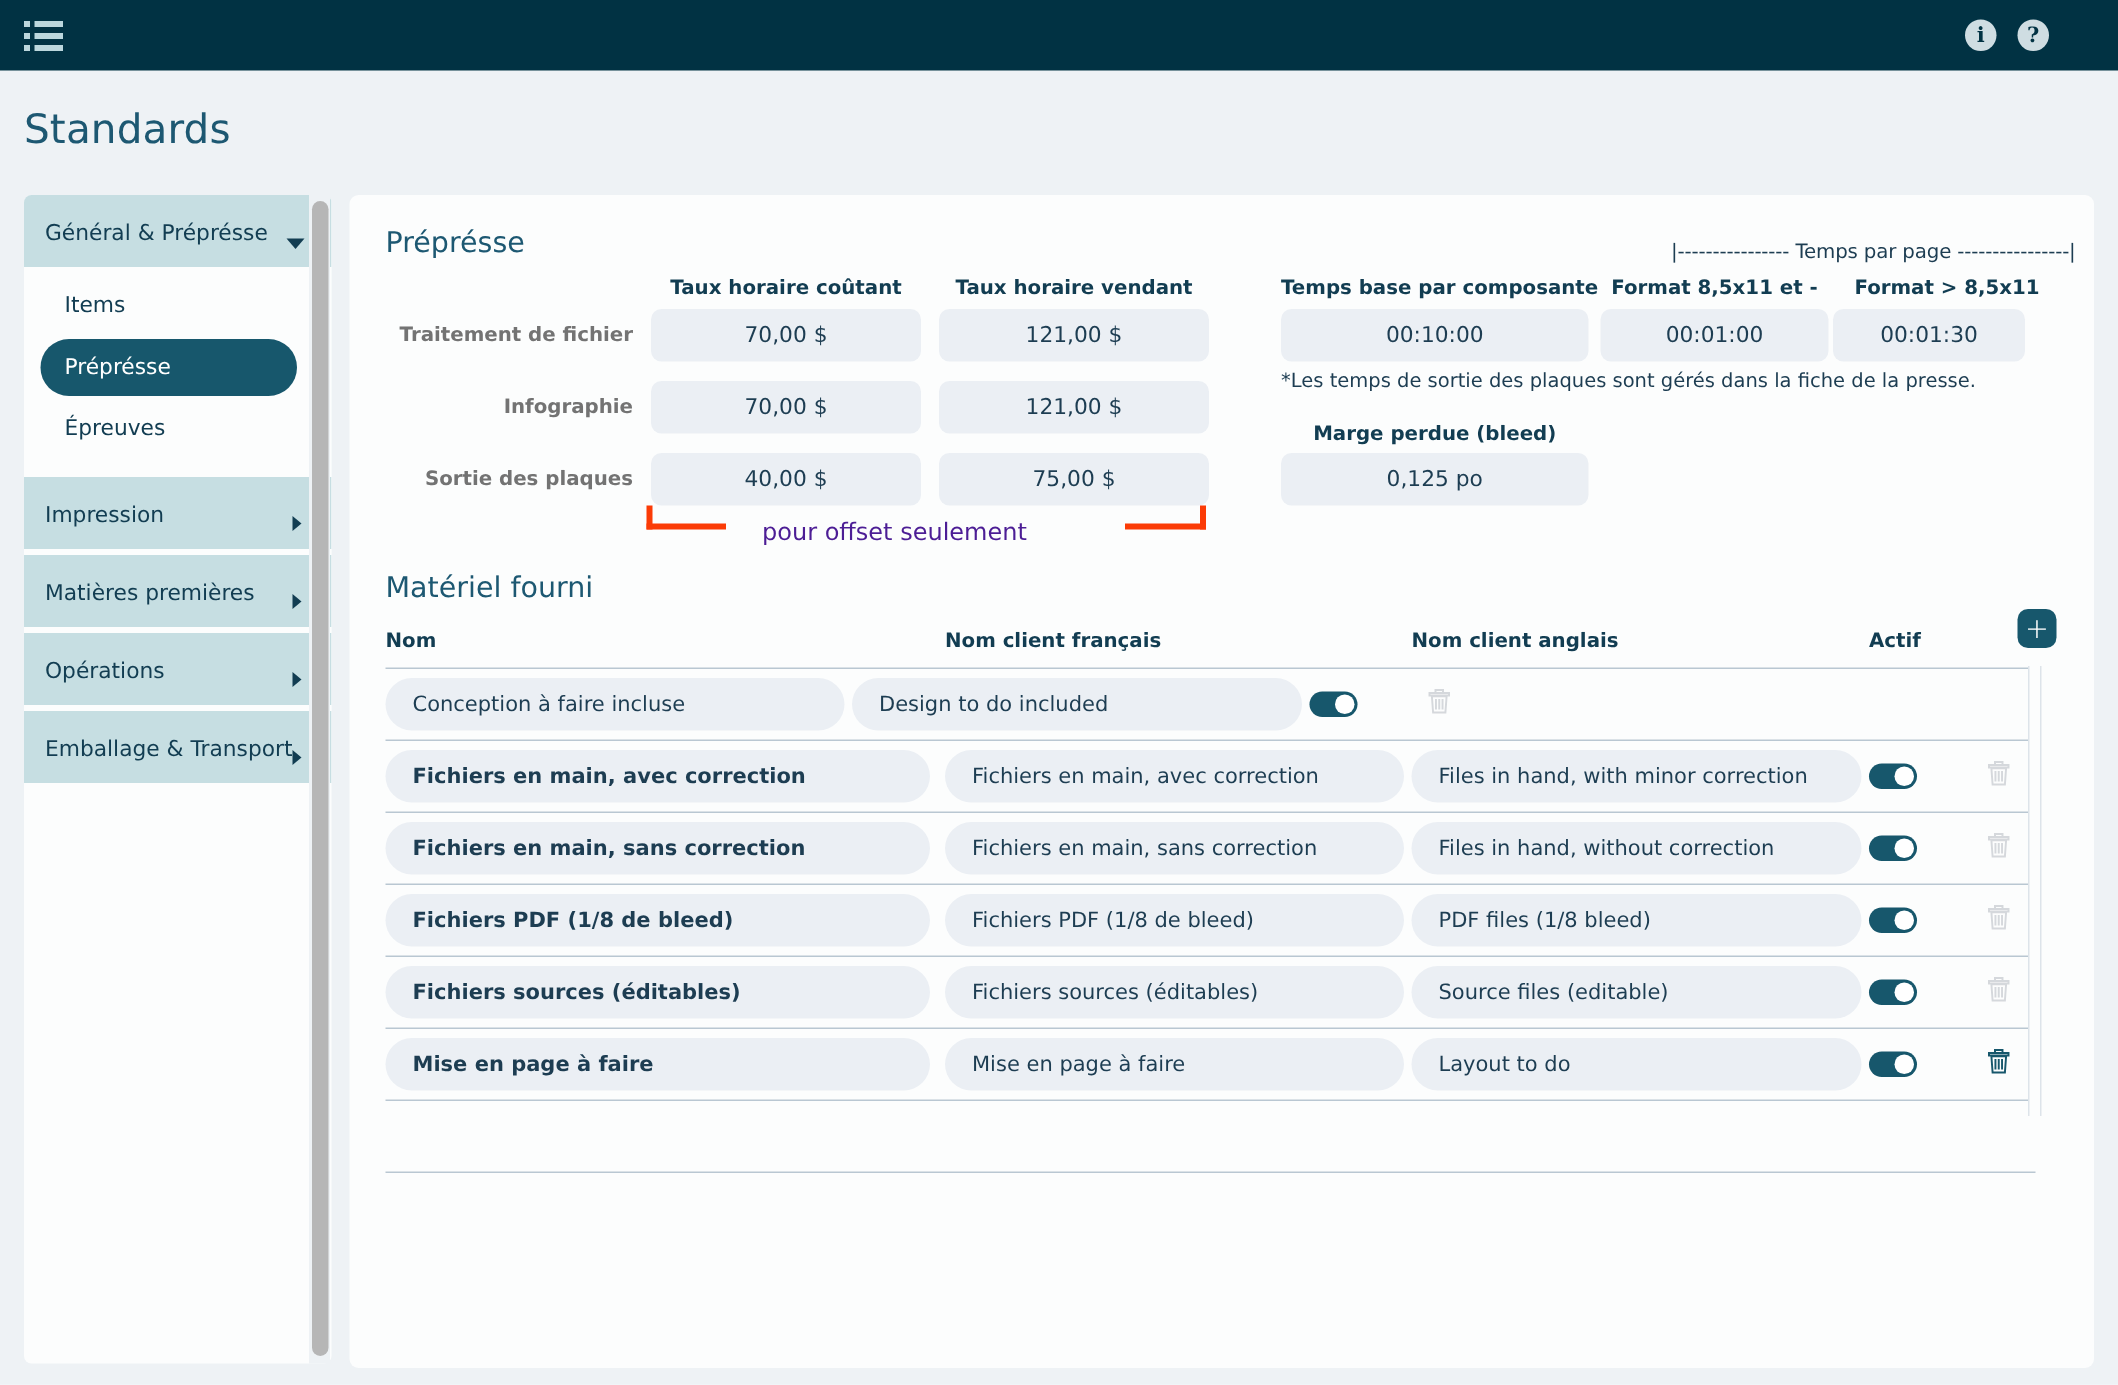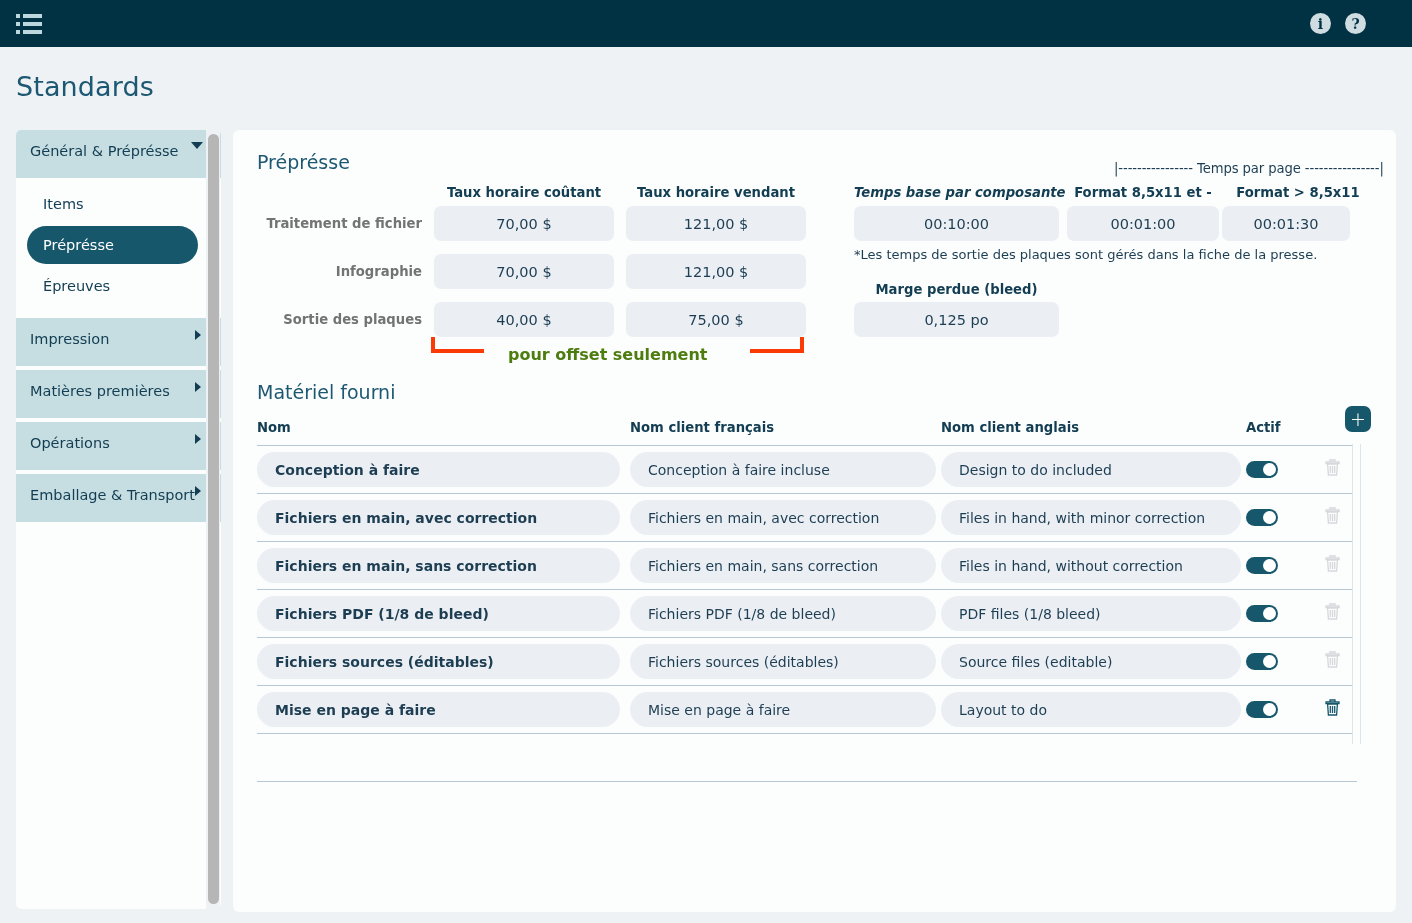--- a/index.html
+++ b/index.html
@@ -39,21 +39,21 @@
   .sidebar {
     position: absolute; left: 16px; top: 130px;
     width: 205px; height: 779px;
     background: #fcfdfd;
     border-radius: 5px;
     overflow: hidden;
   }
   .side-group {
     background: #c6dee2; color: #123d52;
     padding: 12px 14px; font-size: 14.5px;
-    display: flex; align-items: flex-start; cursor: pointer;
+    display: flex; align-items: flex-end; cursor: pointer;
     min-height: 48px;
   }
   .side-group .lbl { flex: 1; line-height: 1.28; }
   .side-group.open { }
   .caret-down {
     width: 0; height: 0;
     border-left: 6px solid transparent; border-right: 6px solid transparent;
     border-top: 7px solid #123d52; margin-right: 4px;
   }
   .caret-right {
@@ -108,21 +108,21 @@
     position: absolute; font-size: 13px; color: #1d3d52; white-space: nowrap;
   }
   .tpp-bar {
     position: absolute; font-size: 13.2px; color: #1d3d52; white-space: nowrap;
     letter-spacing: -0.1px;
   }
 
   
   .anno-line { position: absolute; background: #fb3b06; }
   .anno-text {
-    position: absolute; color: #4d7c0f; font-weight: bold; font-size: 16px;
+    position: absolute; color: #4c1d95; font-weight: normal; font-size: 16px;
     white-space: nowrap;
   }
 
   
   .tbl { position: absolute; left: 257px; top: 420px; width: 1100px; }
   .tbl-head {
     display: flex; height: 25px; align-items: flex-start;
     font-size: 13.2px; font-weight: bold; color: #123d52;
   }
   .c-nom    { width: 373px; }
@@ -250,21 +250,21 @@
 <div class="field" style="left:434px; top:302px; width:180px;">40,00 $</div>
 <div class="field" style="left:626px; top:302px; width:180px;">75,00 $</div>
 
 <div class="anno-line" style="left:431px; top:337px; width:4px; height:16px;"></div>
 <div class="anno-line" style="left:431px; top:349px; width:53px; height:4px;"></div>
 <div class="anno-line" style="left:800px; top:337px; width:4px; height:16px;"></div>
 <div class="anno-line" style="left:750px; top:349px; width:54px; height:4px;"></div>
 <div class="anno-text" style="left:508px; top:345px;">pour offset seulement</div>
 
 <div class="tpp-bar" style="left:1078px; top:161px;margin-left:36px;">|---------------- Temps par page ----------------|</div>
-<div class="col-head" style="left:854px; top:185px; width:205px;font-style:italic;">Temps base par composante</div>
+<div class="col-head" style="left:854px; top:185px; width:205px;">Temps base par composante</div>
 <div class="col-head" style="left:1067px; top:185px; width:152px;">Format 8,5x11 et -</div>
 <div class="col-head" style="left:1222px; top:185px; width:152px;">Format &gt; 8,5x11</div>
 
 <div class="field" style="left:854px; top:206px; width:205px;">00:10:00</div>
 <div class="field" style="left:1067px; top:206px; width:152px;">00:01:00</div>
 <div class="field" style="left:1222px; top:206px; width:128px;">00:01:30</div>
 
 <div class="note" style="left:854px; top:247px;">*Les temps de sortie des plaques sont gérés dans la fiche de la presse.</div>
 
 <div class="col-head" style="left:854px; top:282px; width:205px;">Marge perdue (bleed)</div>
@@ -276,23 +276,20 @@
 <div class="tbl">
   <div class="tbl-head">
     <div class="c-nom">Nom</div>
     <div class="c-fr">Nom client français</div>
     <div class="c-en">Nom client anglais</div>
     <div class="c-actif">Actif</div>
     <div class="c-del"></div>
   </div>
 
   <div class="tbl-row">
-    <div class="c-nom">
-        <div class="cell-pill p-nom">Conception à faire</div>
-      </div>
     <div class="c-fr">
         <div class="cell-pill p-fr">Conception à faire incluse</div>
       </div>
     <div class="c-en">
         <div class="cell-pill p-en">Design to do included</div>
       </div>
     <div class="cell-actif">
         <div class="toggle"></div>
       </div>
     <div class="cell-del">

